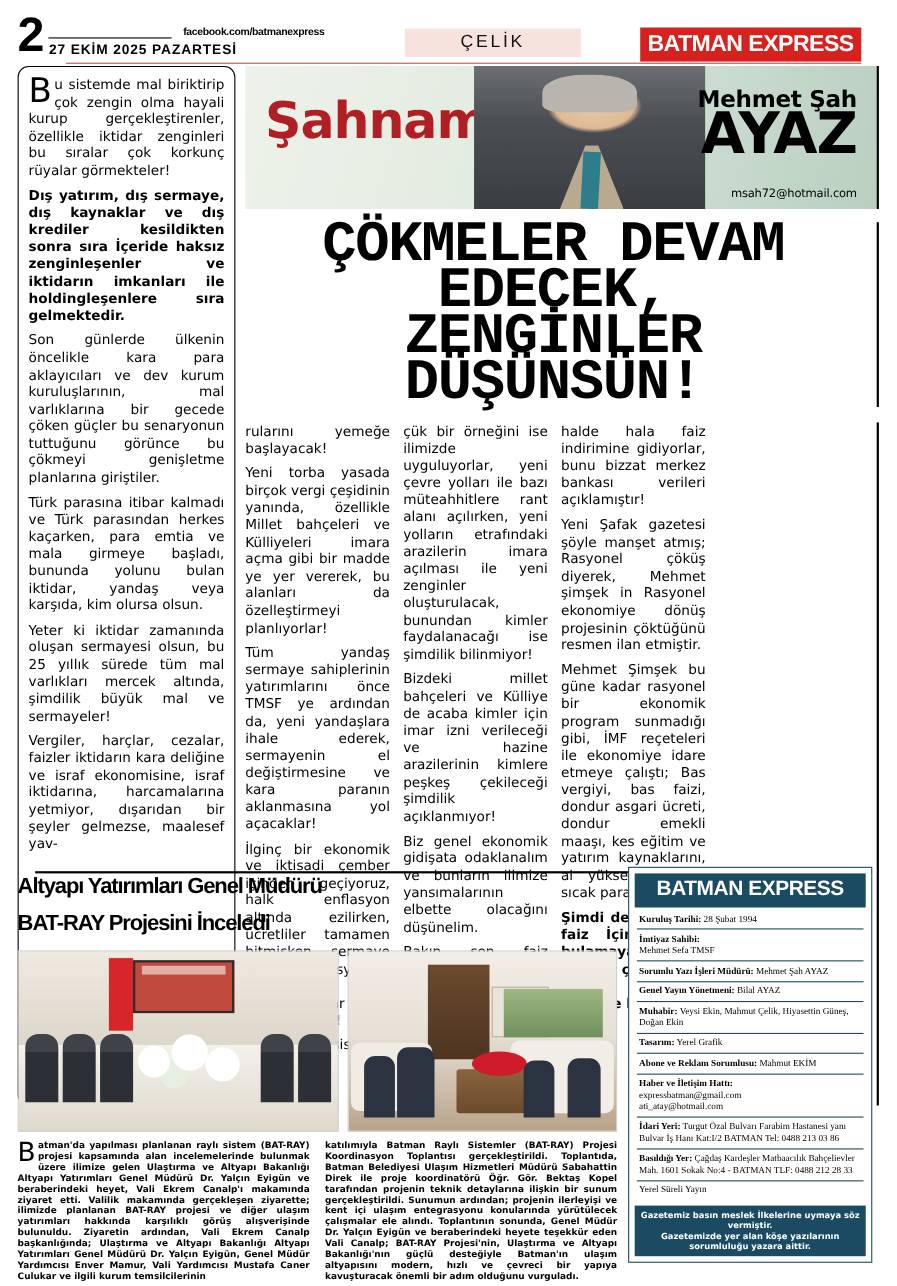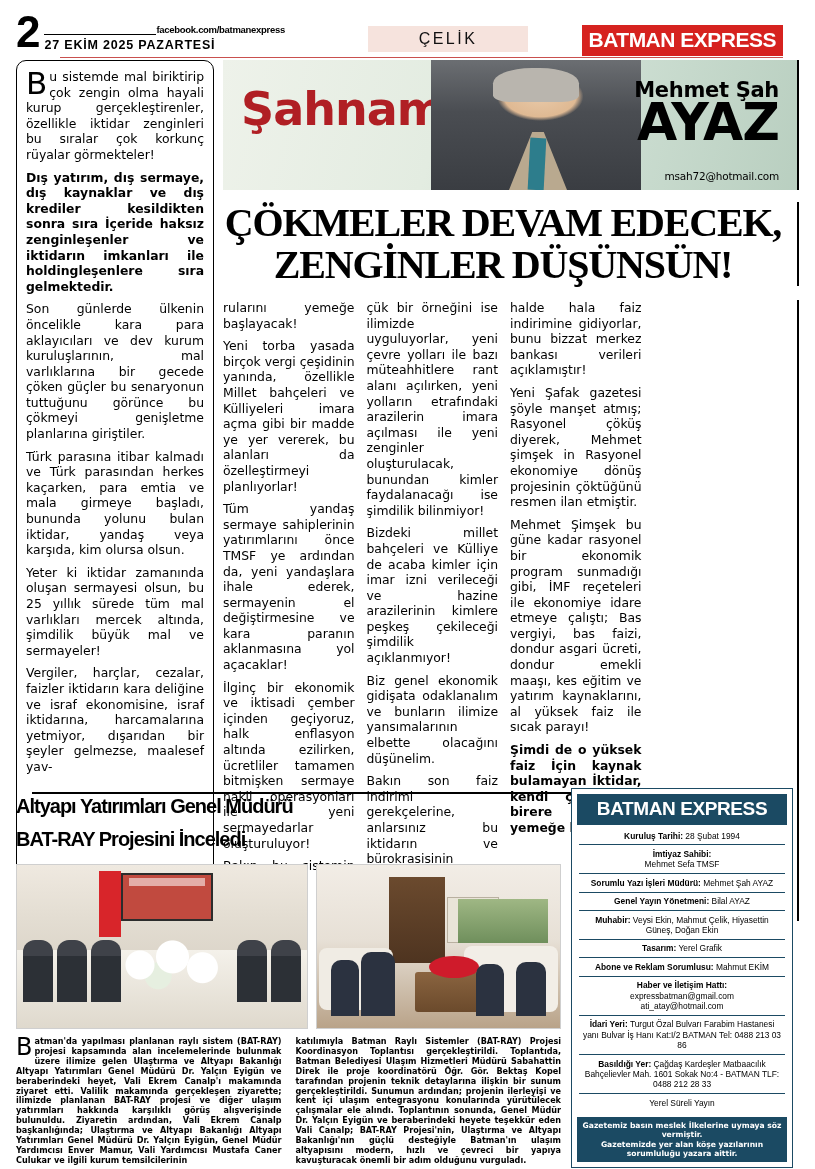--- a/index.html
+++ b/index.html
@@ -27,21 +27,21 @@
     font-family: "Liberation Sans", sans-serif;
     font-weight: 700;
     font-size: 44px;
     line-height: 36px;
     letter-spacing: -2px;
     margin-right: 6px;
     padding-bottom: 2px;
   }
   .dateblock { position: relative; padding-top: 2px; }
   .social-line {
-    display: flex; align-items: flex-end; gap: 0;
+    display: flex; align-items: flex-end; gap: 10px;
     height: 14px;
   }
   .social-rule { width: 112px; border-bottom: 1.3px solid #000; height: 8px; }
   .social-url {
     font-size: 9.5px; font-weight: 600; letter-spacing: -0.3px;
     white-space: nowrap; line-height: 10px;
   }
   .date-text {
     font-size: 12.5px; font-weight: 700; letter-spacing: 0.8px;
     margin-top: 3px; white-space: nowrap;
@@ -141,23 +141,23 @@
     font-size: 10.5px; font-family:"DejaVu Sans", sans-serif;
     letter-spacing: -0.2px;
   }
 
   .headline {
     margin-top: 12px; padding-right: 14px;
     border-right: 2px solid #000;
   }
   .headline h1 {
     margin: 0; text-align: center;
-    font-size: 40px; line-height: 42px;
+    font-size: 52px; line-height: 42px;
     font-weight: 700; letter-spacing: -1.2px;
-    font-family: Liberation Serif, serif;
+    font-family: Liberation Mono, monospace;
   }
   .headline h1 .l2 { display:block; }
 
   .body-cols {
     margin-top: 14px;
     display: grid;
     grid-template-columns: repeat(4, 1fr);
     gap: 0 12px;
     border-right: 2px solid #000;
     padding-right: 12px;
@@ -287,22 +287,22 @@
     text-align: center;
   }
   .imprint-brand span {
     color:#fff; font-weight:700; font-size: 19px; letter-spacing:-0.4px;
     font-family:"Liberation Sans", sans-serif;
   }
   .imprint-rows { padding: 2px 7px 5px 7px; }
   .irow {
     border-top: 0.9px solid #1b4a63;
     padding: 3.5px 2px;
-    font-size: 8.4px; line-height: 10.4px; text-align: center;
-    font-family:Liberation Sans, sans-serif;
+    font-size: 8.4px; line-height: 10.4px; text-align: left;
+    font-family:Liberation Serif, serif;
   }
   .irow:first-child { border-top: none; }
   .irow b { font-weight: 700; }
   .imprint-note {
     background: #1b4a63; color:#fff; margin: 0 5px 5px 5px;
     padding: 4px 5px; text-align:center;
     font-size: 7.6px; line-height: 9.4px; font-weight:600;
     font-family:"DejaVu Sans", sans-serif;
   }
 </style>

